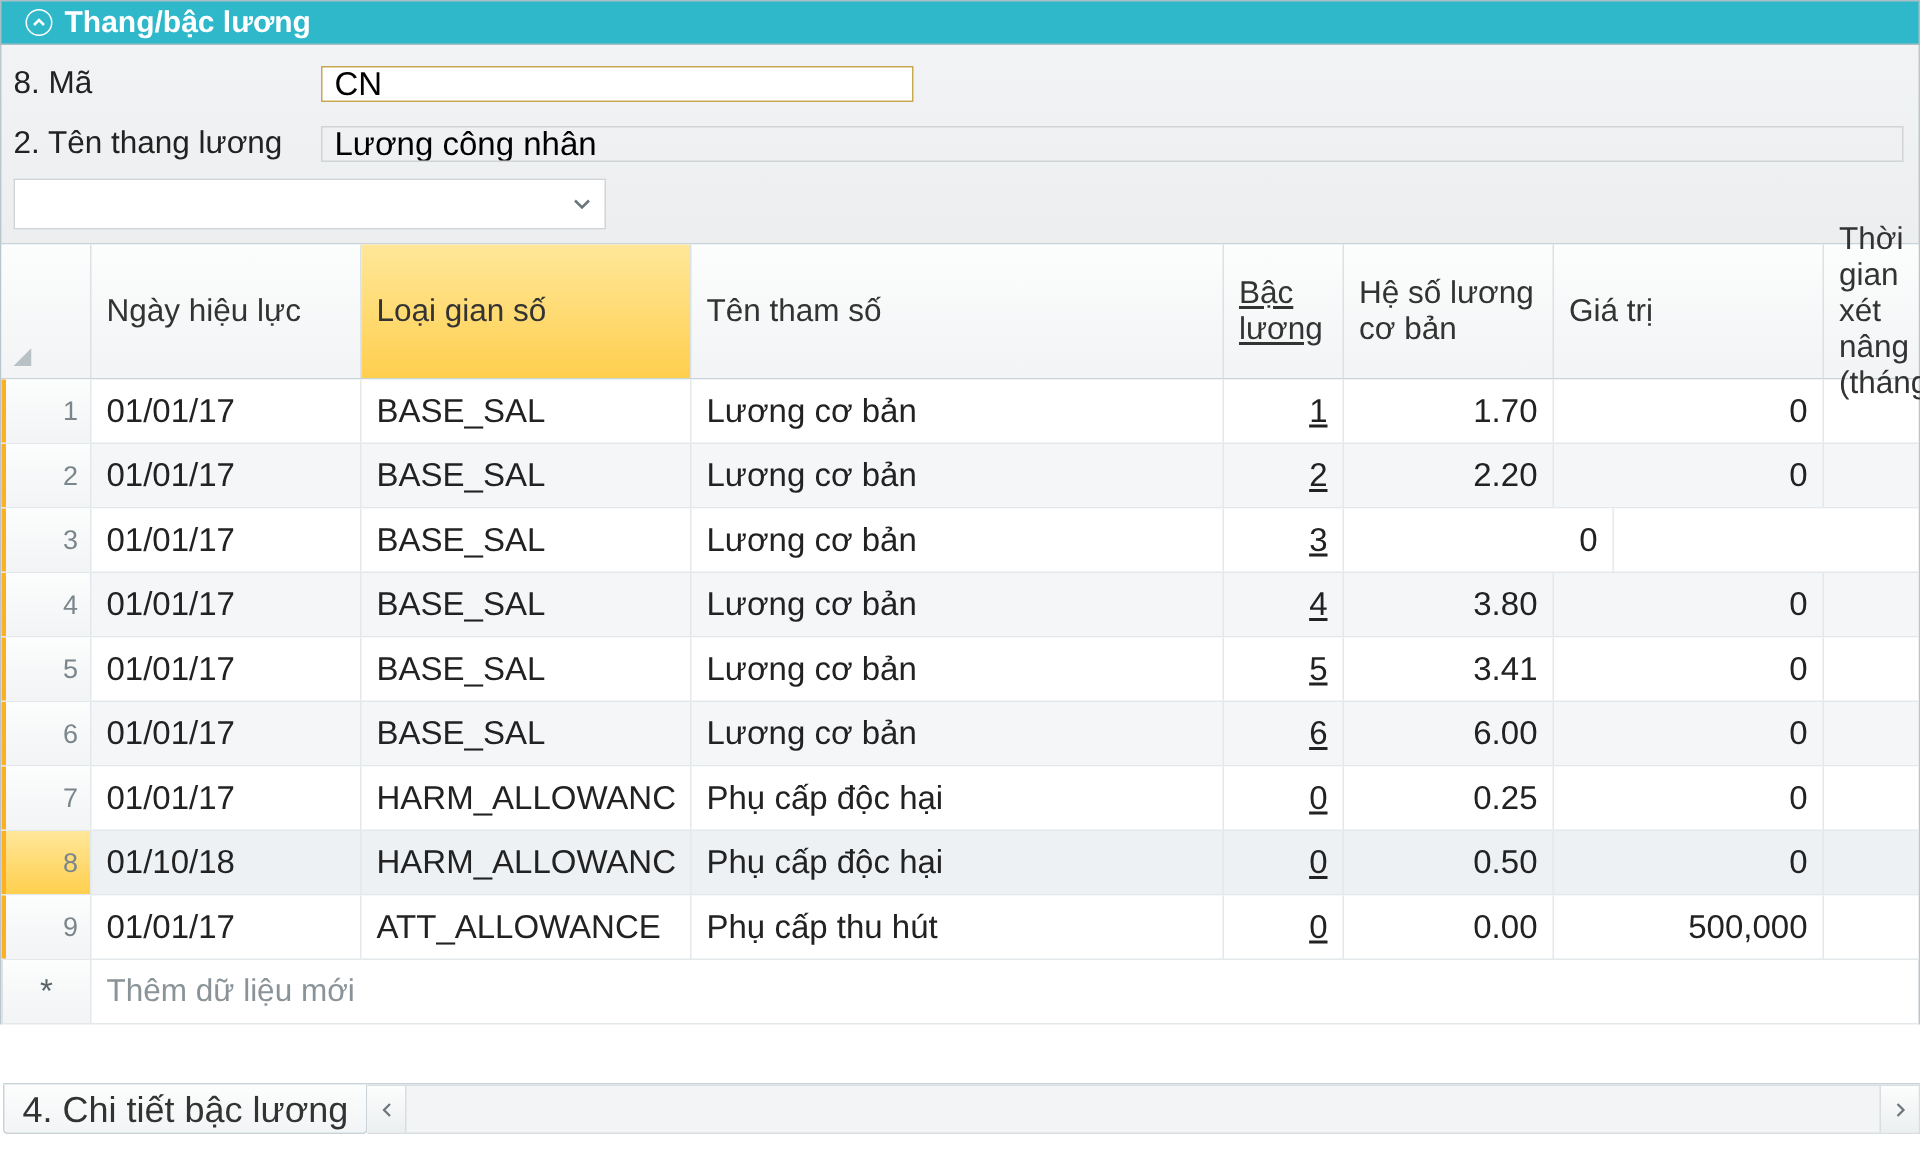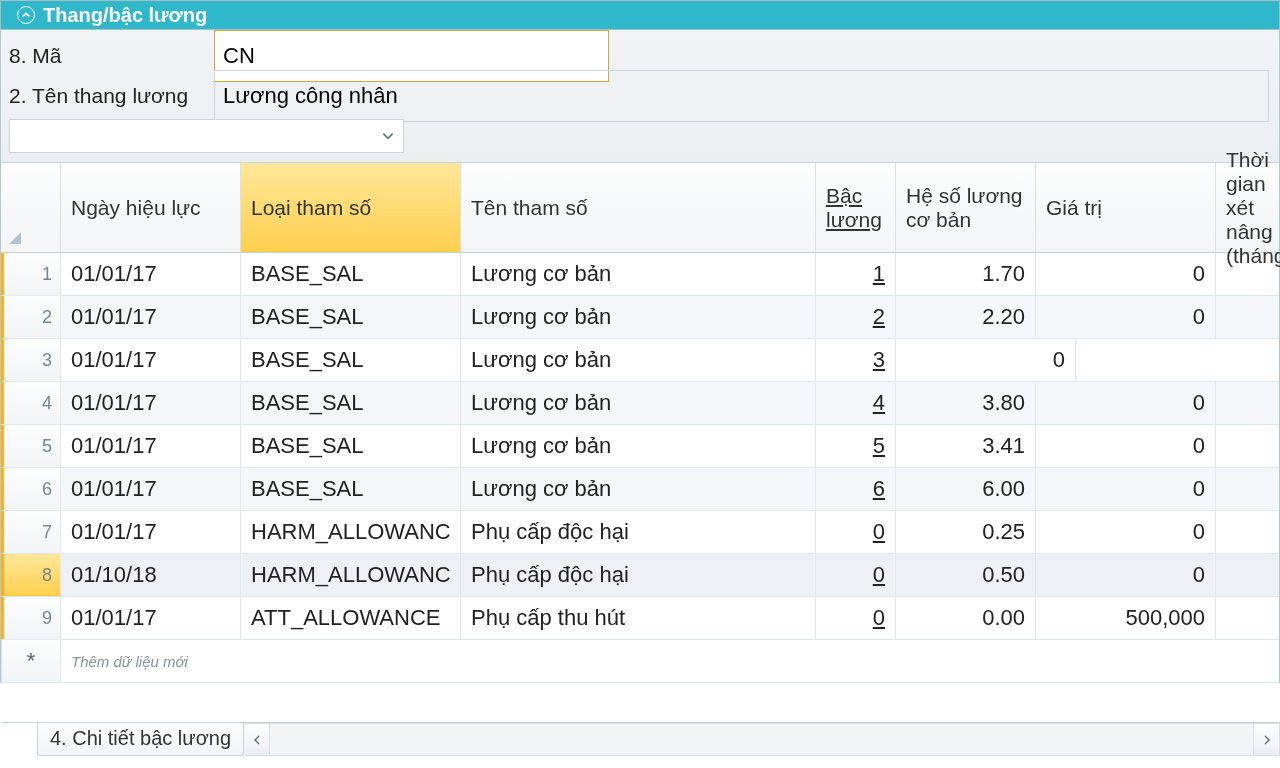--- a/index.html
+++ b/index.html
@@ -43,21 +43,21 @@
     display: flex;
     align-items: center;
     height: 40px;
   }
   .form-label {
     width: 205px;
     font-size: 21px;
     color: #222;
   }
   .text-input {
-    height: 52px;
+    height: 24px;
     border: 1px solid #c9a84f;
     background: #fff;
     padding: 2px 8px;
     font-size: 22px;
     outline: none;
   }
   .text-input.plain { border: 1px solid #cfd4d7; }
   .code-input { width: 395px; }
   .name-input { width: 1055px; border: none; background: transparent; }
   .select-wrap {
@@ -135,23 +135,22 @@
     background: linear-gradient(#fcfdfd, #f2f4f5);
     border-right: 1px solid #e3e8ea;
     color: #5a6468;
     font-size: 22px;
     border-left: 1px solid #dbe1e4;
   }
   .newrow .placeholder {
     flex: 1;
     display: flex; align-items: center;
     padding-left: 10px;
-    font-style: italic;
     color: #8a9398;
-    font-size: 15px;
+    font-size: 21px;
   }
   .col-w-date { width: 180px; }
   .col-w-type { width: 220px; }
   .col-w-name { width: 355px; }
   .col-w-level { width: 80px; text-decoration: underline; }
   .col-w-coef { width: 140px; }
   .col-w-value { width: 180px; }
   .col-w-period { width: 63px; }
   .footer {
     position: absolute;
@@ -159,25 +158,24 @@
     height: 34px;
     display: flex;
     align-items: stretch;
     border-top: 1px solid #c8d2d7;
   }
   .footer-tab {
     background: linear-gradient(#fcfdfd, #f2f4f5);
     border: 1px solid #c8d2d7;
     border-top: none;
     padding: 4px 12px;
-    font-size: 20px;
+    font-size: 24px;
     color: #333;
     border-bottom-left-radius: 3px;
     border-bottom-right-radius: 3px;
-    margin-left: 35px;
   }
   .hscroll {
     flex: 1;
     display: flex;
     align-items: center;
     background: #f2f4f5;
     border: 1px solid #d8dee1;
     border-left: none;
   }
   .hscroll .arrow {
@@ -220,21 +218,21 @@
 </div>
 
 <div class="grid">
   <div class="grid-header">
     <div class="hcell rownum">
       <svg width="12" height="12" viewBox="0 0 12 12">
           <polygon points="0,12 12,12 12,0" fill="#b7c1c6"></polygon>
         </svg>
     </div>
     <div class="hcell col-w-date">Ngày hiệu lực</div>
-    <div class="hcell sorted col-w-type">Loại tham số</div>
+    <div class="hcell sorted col-w-type">Loại gian số</div>
     <div class="hcell col-w-name">Tên tham số</div>
     <div class="hcell col-w-level">Bậc lương</div>
     <div class="hcell col-w-coef">Hệ số lương cơ bản</div>
     <div class="hcell col-w-value">Giá trị</div>
     <div class="hcell col-w-period" style="border-right:none">Thời gian xét nâng (tháng)</div>
   </div>
   <div class="grid-body" id="grid-body">
       <div class="grow">
         <div class="gcell rownum">1</div>
         <div class="gcell col-w-date">01/01/17</div>

